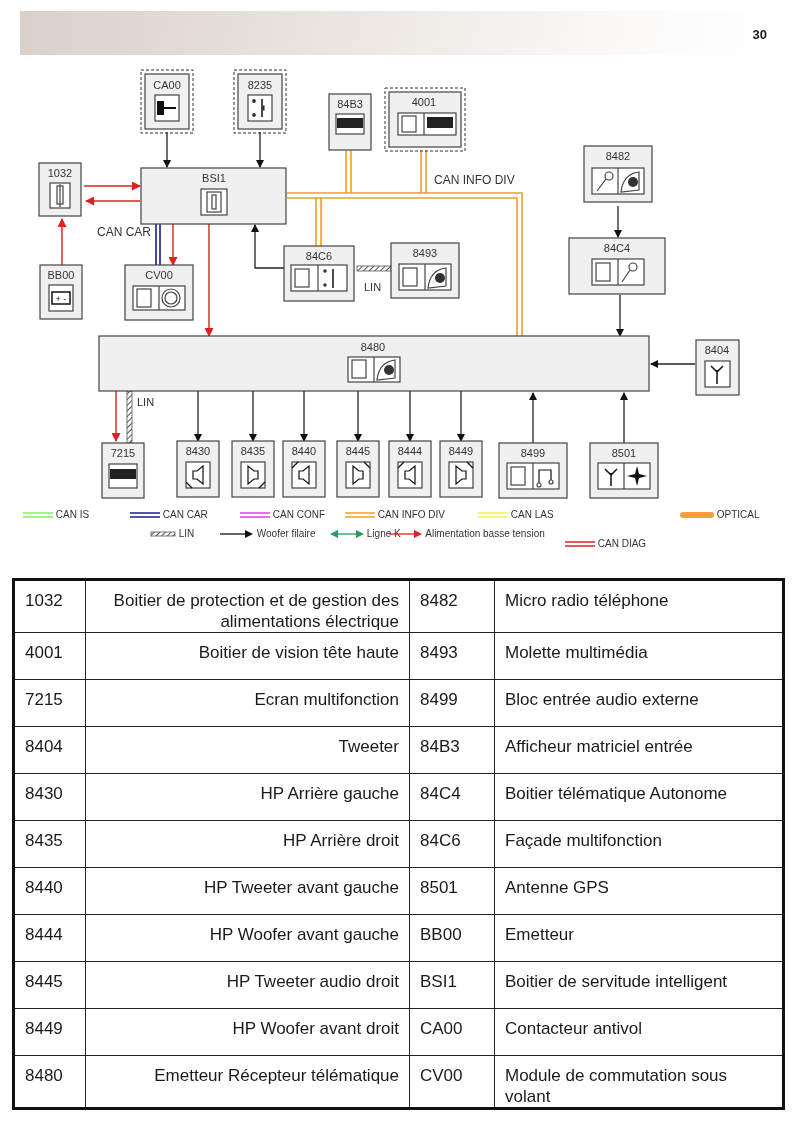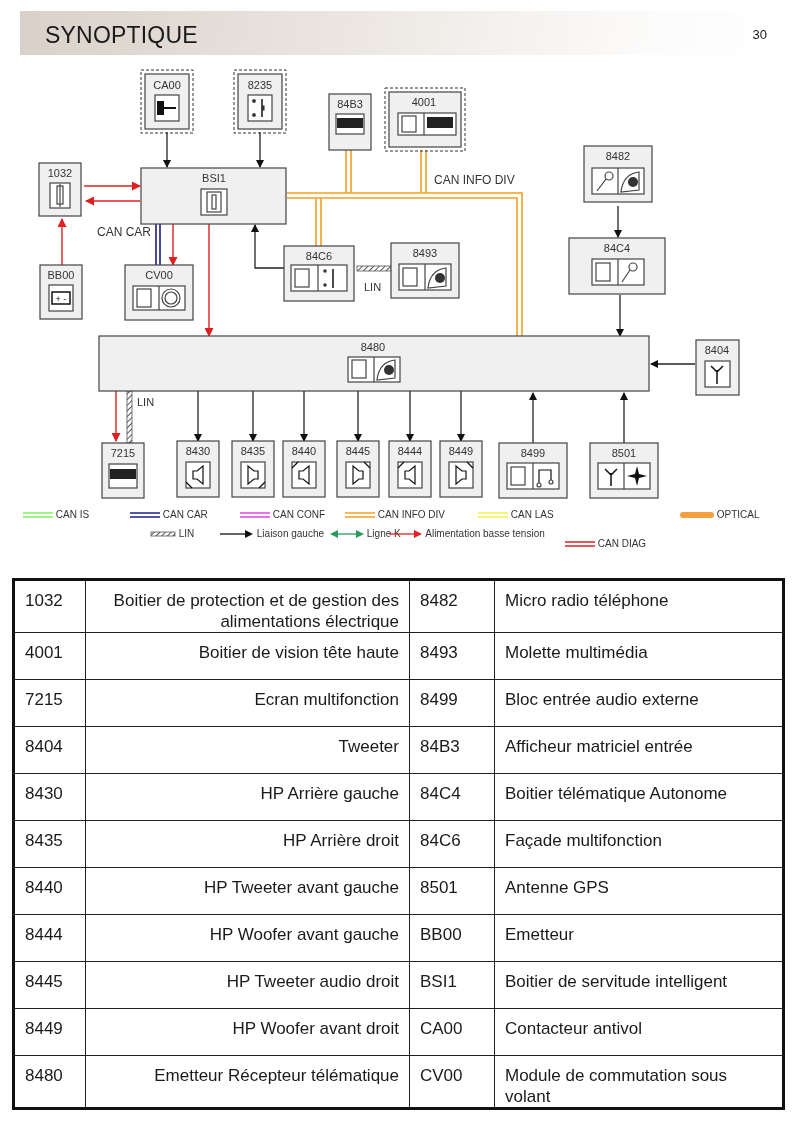--- a/index.html
+++ b/index.html
@@ -1,35 +1,34 @@
 <!DOCTYPE html>
 <html><head>
 <meta charset="utf-8">
 <style>
   html, body { margin:0; padding:0; background:#fff; }
   body { width:800px; height:1121px; position:relative; overflow:hidden; font-family:"Liberation Sans", sans-serif; color:#222; }
   .header { position:absolute; left:20px; top:11px; width:753px; height:44px;
     background:linear-gradient(180deg,#efebe7 0%,#e4ddd6 100%);
     background:linear-gradient(100deg,#d9d1c9 0%,#ece7e2 45%,#fbfaf9 80%,#fff 100%); }
   .header-title { position:absolute; left:25px; top:11px; font-size:23px; color:#1a1a1a; letter-spacing:0.2px; }
-  .header-page { position:absolute; right:6px; top:16px; font-size:13px; font-weight:normal; color:#1a1a1a; }
+  .header-page { position:absolute; right:6px; top:16px; font-size:13px; font-weight:bold; color:#1a1a1a; }
   #diagram { position:absolute; left:0; top:0; width:800px; height:560px; }
   #diagram text { font-family:"Liberation Sans", sans-serif; }
   .legend { position:absolute; font-size:10px; color:#333; white-space:nowrap; }
   table.comp { position:absolute; left:12px; top:578px; width:773px; border-collapse:collapse; border:3px solid #111; }
   table.comp td { border:1px solid #222; font-size:17px; color:#1a1a1a; vertical-align:top; padding:9px 10px 0 10px; height:37px; line-height:21px; }
   table.comp td.code { width:50px; }
   table.comp td.code2 { width:64px; }
   table.comp td.desc1 { width:303px;text-align:right; }
 </style>
 </head>
 <body>
 
 <div class="header">
-  <div class="header-title">SYNOPTIQUE</div>
   <div class="header-page">30</div>
 </div>
 
 <svg id="diagram" viewBox="0 0 800 560" xmlns="http://www.w3.org/2000/svg">
   <defs>
     <marker id="arrB" markerWidth="8" markerHeight="8" refX="7" refY="4" orient="auto" markerUnits="userSpaceOnUse">
       <path d="M0,0 L8,4 L0,8 z" fill="#111"></path>
     </marker>
     <marker id="arrR" markerWidth="9" markerHeight="9" refX="8" refY="4.5" orient="auto" markerUnits="userSpaceOnUse">
       <path d="M0,0 L9,4.5 L0,9 z" fill="#e02020"></path>
@@ -353,21 +352,21 @@
         <line x1="3" y1="4" x2="31" y2="4" stroke="#f5a040" stroke-width="6" stroke-linecap="round"></line>
       </svg> <span>OPTICAL</span></div>
   </div>
 <div id="legend-row2">
     <div class="legend" style="left: 150px; top: 528px;"><svg width="26" height="8" style="vertical-align: middle;">
         <rect x="1" y="2" width="24" height="4" fill="url(#hatch)" stroke="#555" stroke-width="0.8"></rect>
       </svg> <span>LIN</span></div>
     <div class="legend" style="left: 220px; top: 528px;"><svg width="34" height="10" style="vertical-align: middle;">
         <line x1="0" y1="5" x2="26" y2="5" stroke="#111111" stroke-width="1.3"></line>
         <path d="M25,1 L33,5 L25,9 z" fill="#111111"></path>
-      </svg> <span>Liaison gauche</span></div>
+      </svg> <span>Woofer filaire</span></div>
     <div class="legend" style="left: 330px; top: 528px;"><svg width="34" height="10" style="vertical-align: middle;">
         <line x1="6" y1="5" x2="28" y2="5" stroke="#2a9a5a" stroke-width="1.3"></line>
         <path d="M8,1 L0,5 L8,9 z M26,1 L34,5 L26,9 z" fill="#2a9a5a"></path>
       </svg> <span>Ligne K</span></div>
     <div class="legend" style="left: 389px; top: 528px;"><svg width="34" height="10" style="vertical-align: middle;">
         <line x1="0" y1="5" x2="26" y2="5" stroke="#e02020" stroke-width="1.3"></line>
         <path d="M25,1 L33,5 L25,9 z" fill="#e02020"></path>
       </svg> <span>Alimentation basse tension</span></div>
   </div>
 

